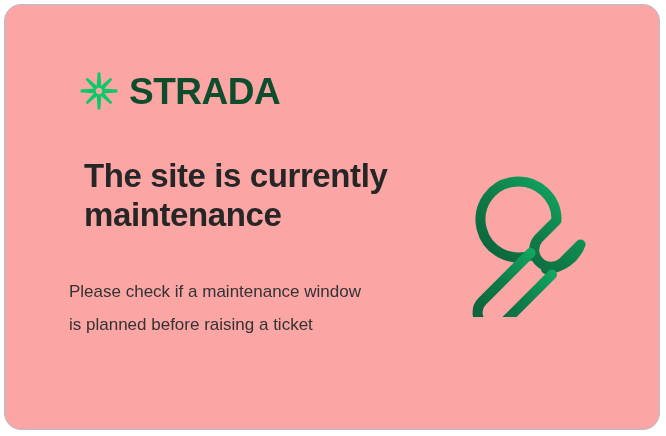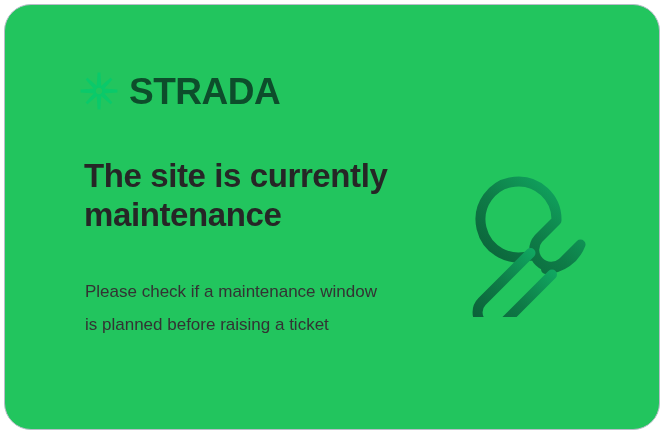--- a/index.html
+++ b/index.html
@@ -17,23 +17,23 @@
   }
 
   
   .page-card {
     position: absolute;
     left: 4px;
     top: 4px;
     width: 656px;
     height: 426px;
     box-sizing: border-box;
-    background: #22c55e;
+    background: #fca5a5;
     border: 1.5px solid #b9bdc9;
-    border-radius: 27px;
+    border-radius: 17px;
     overflow: hidden;
   }
 
   .content {
     position: absolute;
     left: 0;
     top: 0;
     width: 100%;
     height: 100%;
   }
@@ -74,21 +74,21 @@
     font-size: 33px;
     font-weight: bold;
     line-height: 1.17;
     letter-spacing: -0.4px;
     color: #262626;
   }
 
   
   .body-copy {
     position: absolute;
-    left: 80px;
+    left: 64px;
     top: 270px;
     width: 300px;
     margin: 0;
     font-family: "Liberation Sans", "DejaVu Sans", sans-serif;
     font-size: 17px;
     font-weight: normal;
     line-height: 1.95;
     color: #333333;
   }
 

